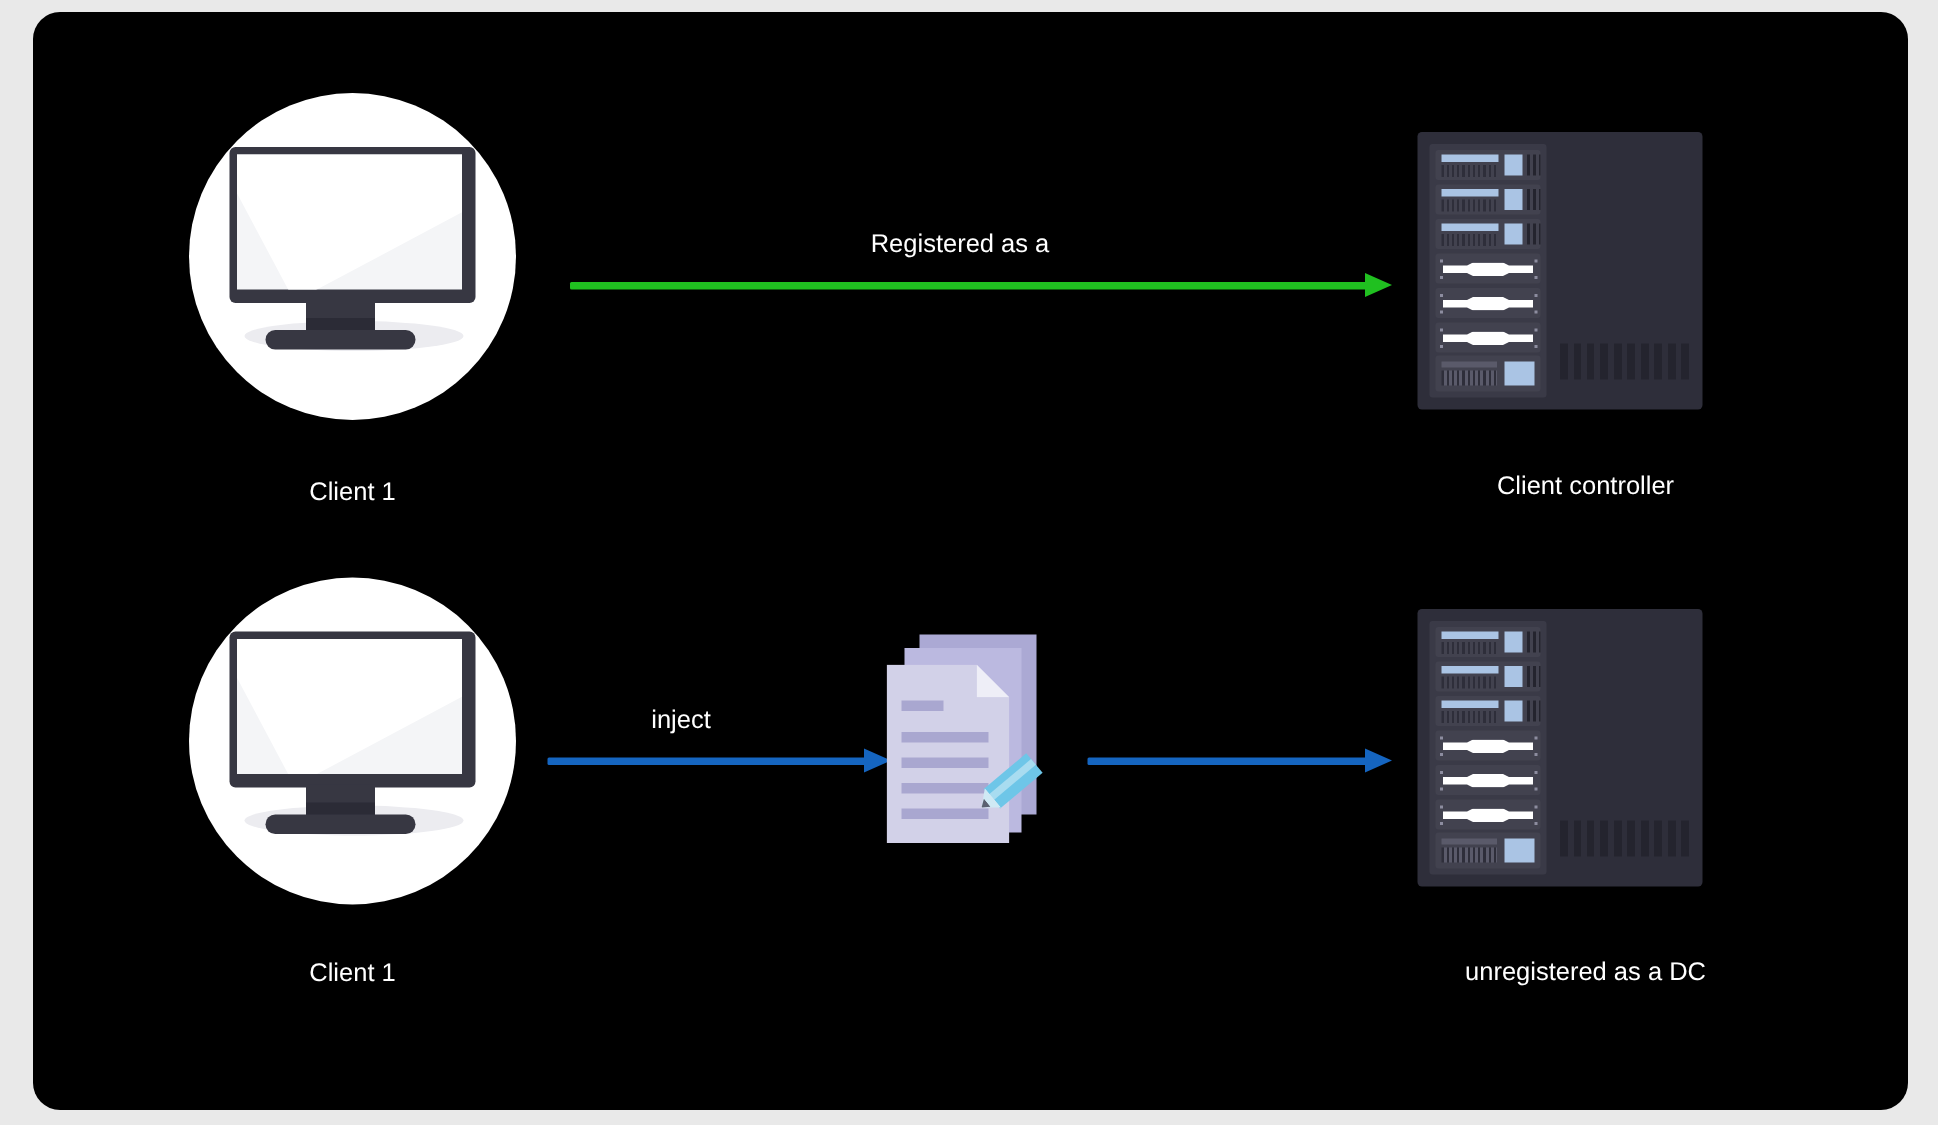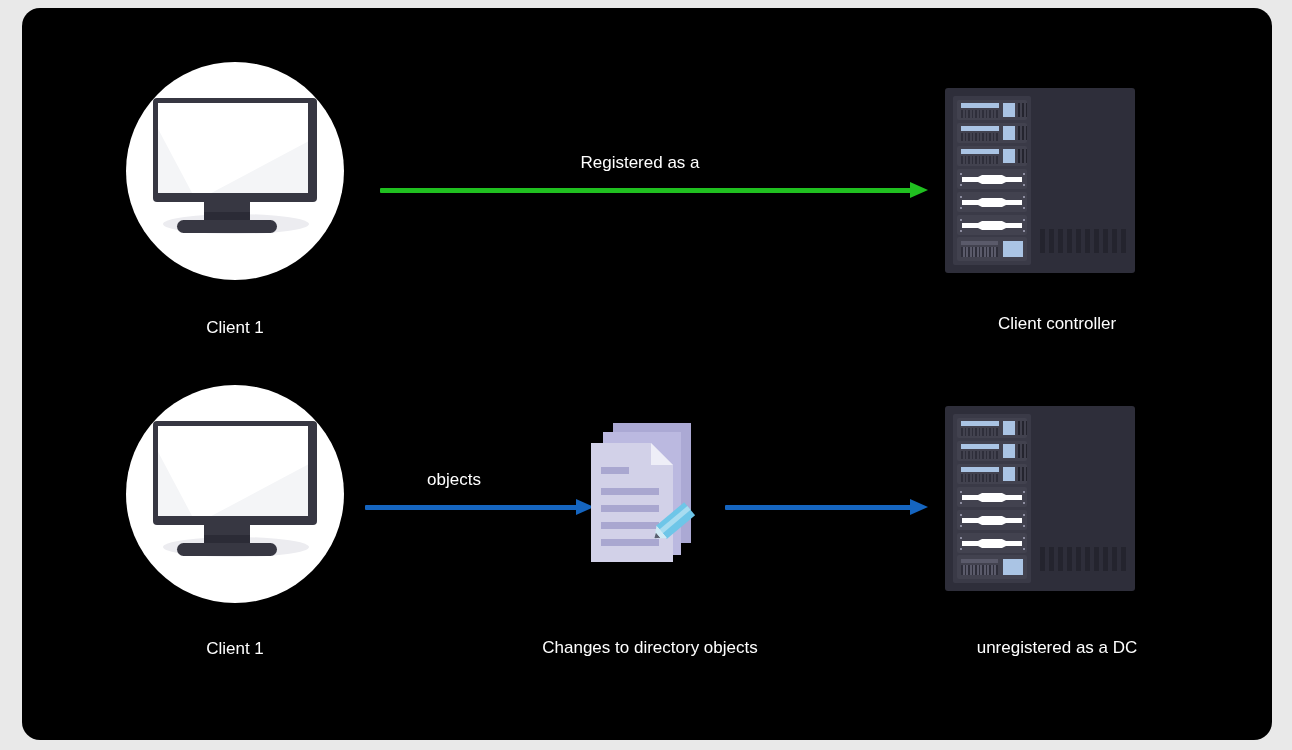--- a/index.html
+++ b/index.html
@@ -313,21 +313,21 @@
             <div class="mon-glare"></div>
           </div>
         </div>
         <div class="mon-neck"></div>
         <div class="mon-neck-dark"></div>
         <div class="mon-base"></div>
       </div>
     </div>
     <div class="lbl c caption" style="left:213px; top:630px;">Client 1</div>
 
-    <div class="lbl c" style="left:432px; top:461px;">objects</div>
+    <div class="lbl c" style="left:432px; top:461px;">inject</div>
     <div class="arrow" style="left:343px; top:497px; width:233px;">
       <div class="shaft" style="width:217px; background:#1565c0;"></div>
       <div class="head" style="left:211px; border-left:18px solid #1565c0;"></div>
     </div>
 
     <div class="node" style="left:567px; top:415px; width:108px; height:142px;">
       <div class="doc">
         <div class="doc-back2"></div>
         <div class="doc-back1"></div>
         <div class="doc-front"></div>
@@ -338,21 +338,20 @@
         <div class="doc-line" style="left:12px; top:99px; width:58px;"></div>
         <div class="doc-line" style="left:12px; top:116px; width:58px;"></div>
         <div class="pencil">
           <div class="pencil-body"></div>
           <div class="pencil-stripe"></div>
           <div class="pencil-tip"></div>
           <div class="pencil-nib"></div>
         </div>
       </div>
     </div>
-    <div class="lbl c caption" style="left:628px; top:629px;">Changes to directory objects</div>
 
     <div class="arrow" style="left:703px; top:497px; width:207px;">
       <div class="shaft" style="width:191px; background:#1565c0;"></div>
       <div class="head" style="left:185px; border-left:18px solid #1565c0;"></div>
     </div>
 
     <div class="node" style="left:923px; top:398px; width:190px; height:185px;">
       <div class="srv">
         <div class="srv-col">
           <div class="srv-unit" style="top:4px;">

